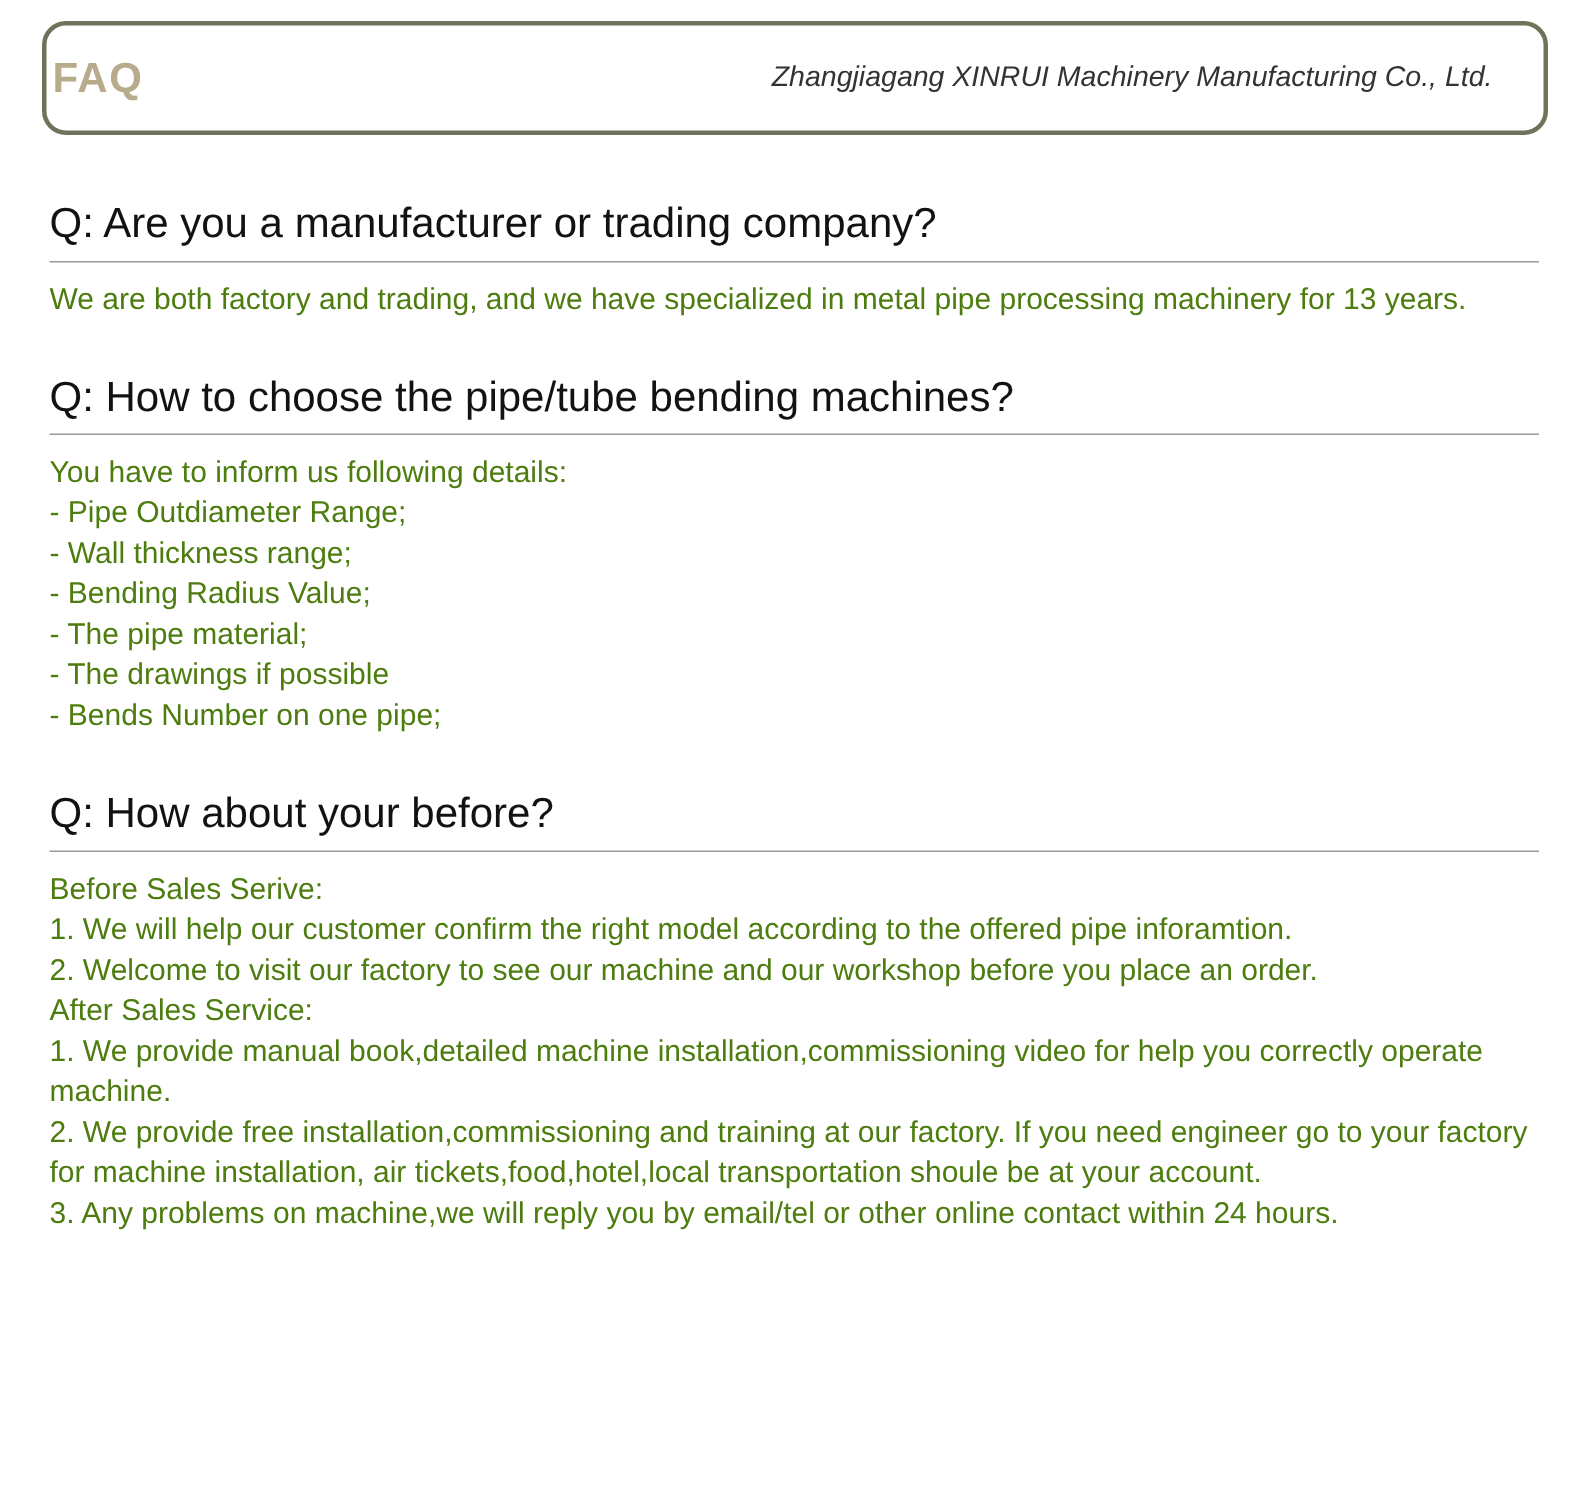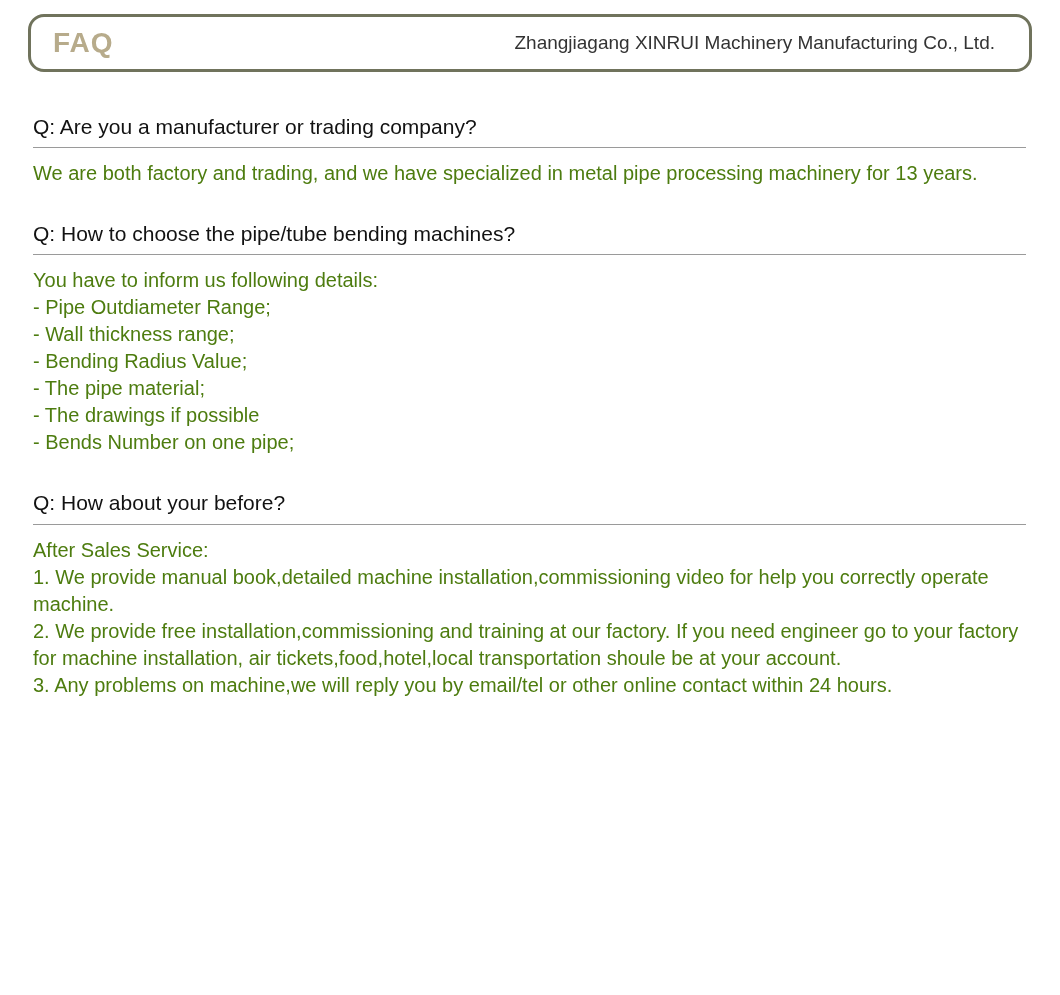--- a/index.html
+++ b/index.html
@@ -6,48 +6,49 @@
   html, body {
     width: 1060px;
     background: #ffffff;
     font-family: "Liberation Sans", "DejaVu Sans", sans-serif;
   }
   body { height: 995px; overflow: hidden; }
 
   
   .header-box {
     margin: 14px 28px 0 28px;
-    height: 58px;
+    height: 76px;
     border: 3px solid #70735c;
     border-radius: 16px;
     display: flex;
     align-items: center;
-    padding: 0 34px 0 22px;
+    padding: 0 34px 0 4px;
     background: #ffffff;
   }
   .faq-badge {
     font-size: 28px;
     font-weight: bold;
     color: #b7ab8b;
     letter-spacing: 1px;
   }
   .company-name {
     margin-left: auto;
     font-size: 19px;
     color: #333333;
+    font-style: italic;
   }
 
   
   .content {
     margin-top: 42px;
     padding: 0 34px 0 33px;
   }
   .faq-item { margin-bottom: 34px; }
   .question {
-    font-size: 21px;
+    font-size: 28px;
     line-height: 1.2;
     font-weight: 500;
     color: #121212;
   }
   .rule {
     border: none;
     border-top: 1px solid #9a9a9a;
     margin: 8px 0 12px 0;
     height: 0;
   }
@@ -96,20 +97,25 @@
           <p>- Bends Number on one pipe;</p>
         </div>
       </div>
     </section>
 
     <section class="faq-item">
       <h2 class="question">Q: How about your before?</h2>
       <hr class="rule">
       <div class="answer">
         <div class="block">
+          <p>Before Sales Serive:</p>
+          <p>1. We will help our customer confirm the right model according to the offered pipe inforamtion.</p>
+          <p>2. Welcome to visit our factory to see our machine and our workshop before you place an order.</p>
+        </div>
+        <div class="block">
           <p>After Sales Service:</p>
           <p>1. We provide manual book,detailed machine installation,commissioning video for help you correctly operate machine.</p>
           <p>2. We provide free installation,commissioning and training at our factory. If you need engineer go to your factory for machine installation, air tickets,food,hotel,local transportation shoule be at your account.</p>
           <p>3. Any problems on machine,we will reply you by email/tel or other online contact within 24 hours.</p>
         </div>
       </div>
     </section>
 
   </main>
 </div>

